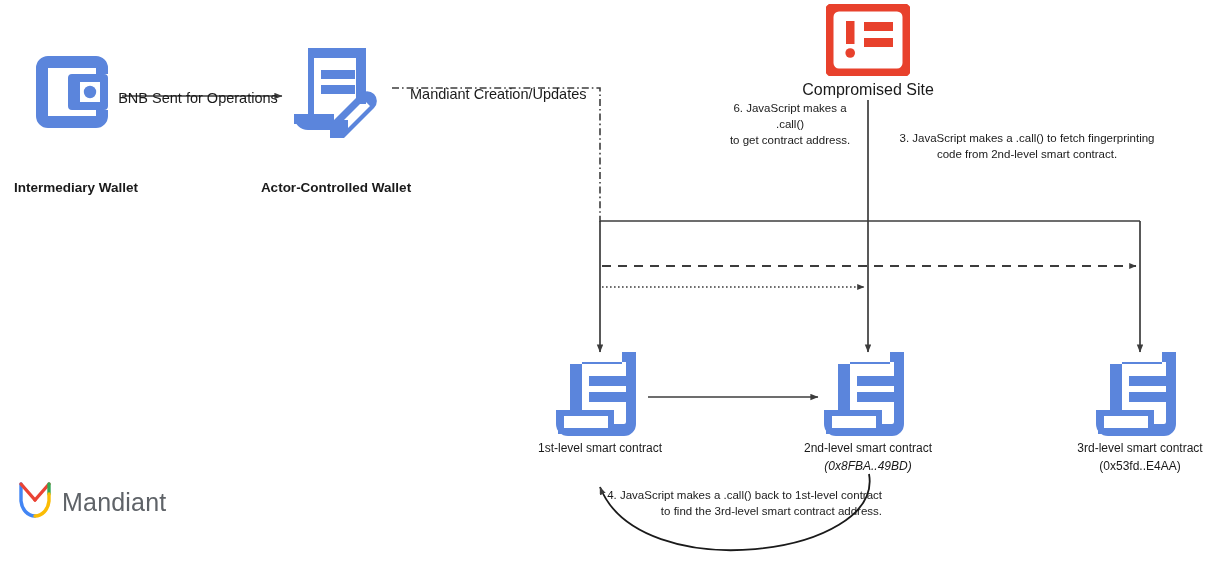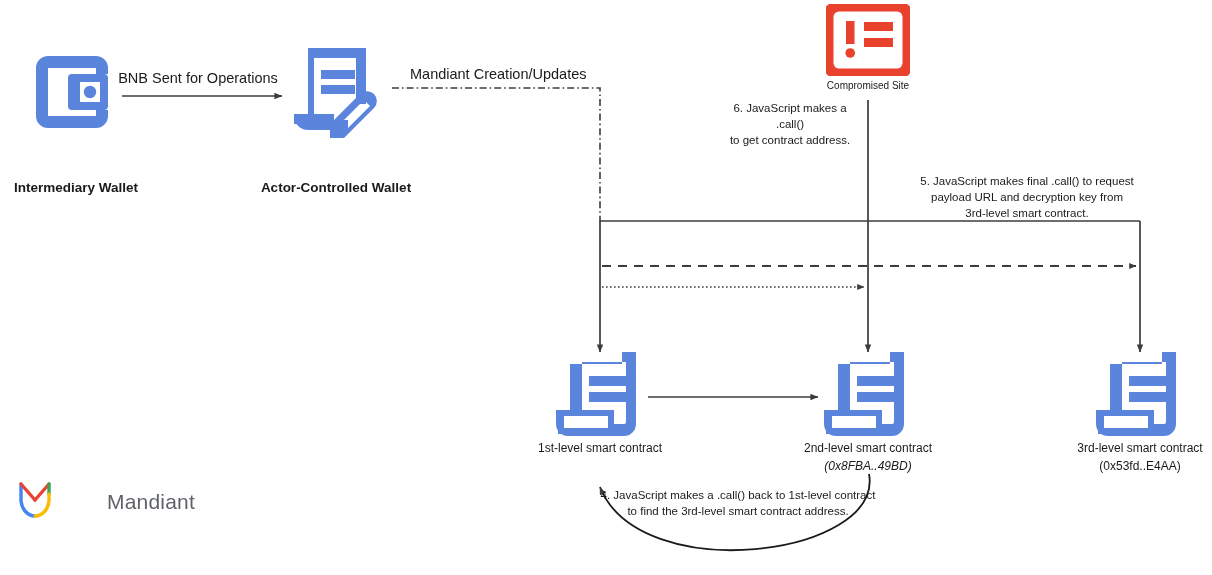--- a/index.html
+++ b/index.html
@@ -32,54 +32,54 @@
     color: #1a1a1a;
     line-height: 1.28;
     white-space: pre;
   }
   .bold-label {
     font-weight: bold;
     font-size: 13.5px;
     margin-top: 32px;
   }
   .plain-label {
-    font-size: 10px;
+    font-size: 16px;
   }
   .contract-label {
     font-size: 12px;
   }
   .edge-label {
     position: absolute;
     color: #1a1a1a;
     font-size: 14.5px;
     white-space: pre;
     text-align: center;
+    margin-top: 20px;
   }
   .note {
     position: absolute;
     color: #1a1a1a;
     font-size: 11.5px;
     line-height: 1.38;
     text-align: center;
     white-space: pre-line;
   }
   .icon-box {
     position: absolute;
   }
   .brand {
     position: absolute;
     display: flex;
     align-items: center;
     gap: 10px;
   }
   .brand-name {
-    font-size: 21px;
+    font-size: 25px;
     color: #5f6368;
     letter-spacing: .2px;
-    margin-left: 45px;
   }
 </style>
 </head>
 <body>
 
 <div id="canvas">
 
   <svg class="layer" viewBox="0 0 1212 575">
     <defs>
       <marker id="arrowSolid" markerWidth="9" markerHeight="9" refX="7.6" refY="3.2" orient="auto" markerUnits="userSpaceOnUse">
@@ -205,26 +205,25 @@
   <div class="node-label contract-label" style="left:1042px; top:459px; width:196px;">(0x53fd..E4AA)</div>
 
   <div class="edge-label" style="left:118px; top:70px; width:160px;">BNB Sent for Operations</div>
 
   <div class="edge-label" style="left:410px; top:66px; width:172px;">Mandiant Creation/Updates</div>
 
   <div class="note" style="left:720px; top:101px; width:140px;">6. JavaScript makes a .call()
 to get contract address.</div>
 
 
-
-  <div class="note" style="left:896px; top:174px; width:262px;">5. JavaScript makes final .call() to request
-payload URL and decryption key from
-3rd-level smart contract.</div>
-
-  <div class="note" style="left:594px; top:488px; width:288px;">4. JavaScript makes a .call() back to 1st-level contract
+  <div class="note" style="left:896px; top:131px; width:262px;">3. JavaScript makes a .call() to fetch fingerprinting
+code from 2nd-level smart contract.</div>
+
+
+  <div class="note" style="left:594px; top:488px; width:288px;text-align:right;">4. JavaScript makes a .call() back to 1st-level contract
 to find the 3rd-level  smart contract address.</div>
 
   <div class="brand" style="left:18px; top:481px;">
     <span>
       <svg width="34" height="38" viewBox="0 0 34 38">
         <path d="M3,3 L3,20 a14,17 0 0 0 14,15" fill="none" stroke="#4285f4" stroke-width="3.4" stroke-linecap="round"></path>
         <path d="M3,3 L17,19" fill="none" stroke="#ea4335" stroke-width="3.4" stroke-linecap="round"></path>
         <path d="M17,19 L31,3" fill="none" stroke="#ea4335" stroke-width="3.4" stroke-linecap="round"></path>
         <path d="M31,3 L31,13" fill="none" stroke="#34a853" stroke-width="3.4" stroke-linecap="round"></path>
         <path d="M31,13 L31,20 a14,17 0 0 1 -14,15" fill="none" stroke="#fbbc04" stroke-width="3.4" stroke-linecap="round"></path>

